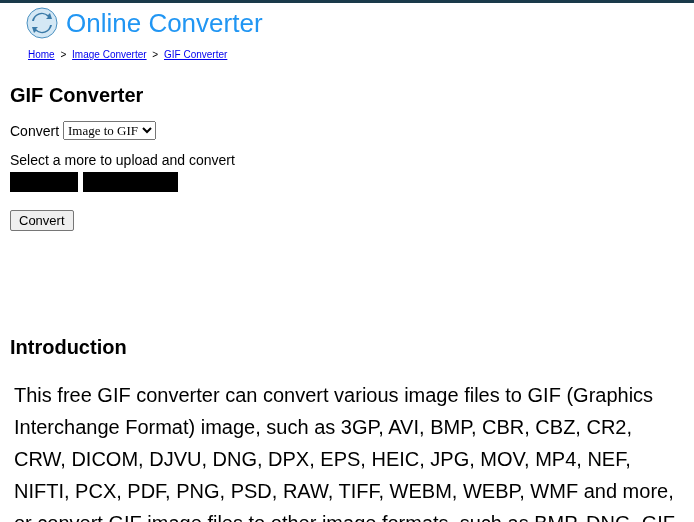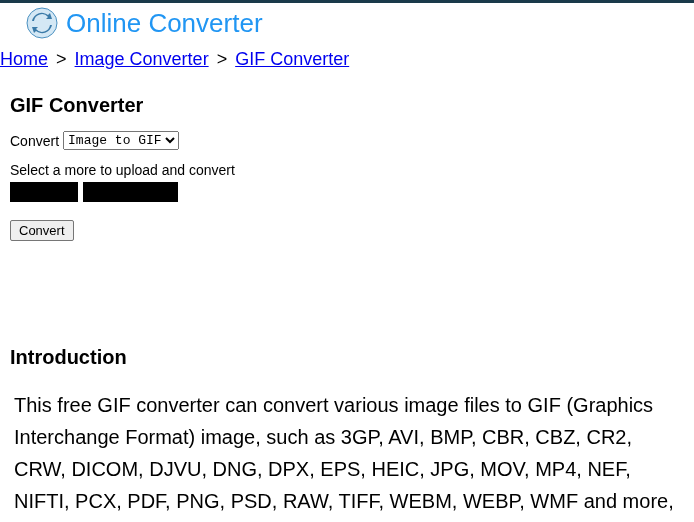--- a/index.html
+++ b/index.html
@@ -32,22 +32,22 @@
     .logo-icon svg {
       width: 32px;
       height: 32px;
     }
     .site-title {
       color: #2196f3;
       font-size: 26px;
       font-weight: normal;
     }
     .breadcrumb {
-      padding: 6px 0;
-      font-size: 18px;
+      padding: 6px 28px;
+      font-size: 10px;
     }
     .breadcrumb a {
       color: #0000ee;
       text-decoration: underline;
     }
     .breadcrumb .sep {
       color: #000;
       margin: 0 3px;
     }
     .content {
@@ -62,21 +62,21 @@
       margin-bottom: 12px;
       display: flex;
       align-items: center;
       gap: 4px;
     }
     .convert-row label {
       font-size: 14px;
     }
     select {
       font-size: 13px;
-      font-family: Liberation Mono, monospace;
+      font-family: Liberation Serif, serif;
     }
     .select-file-label {
       display: block;
       margin-bottom: 4px;
       font-size: 14px;
     }
     .file-inputs {
       display: flex;
       gap: 5px;
       margin-bottom: 18px;

